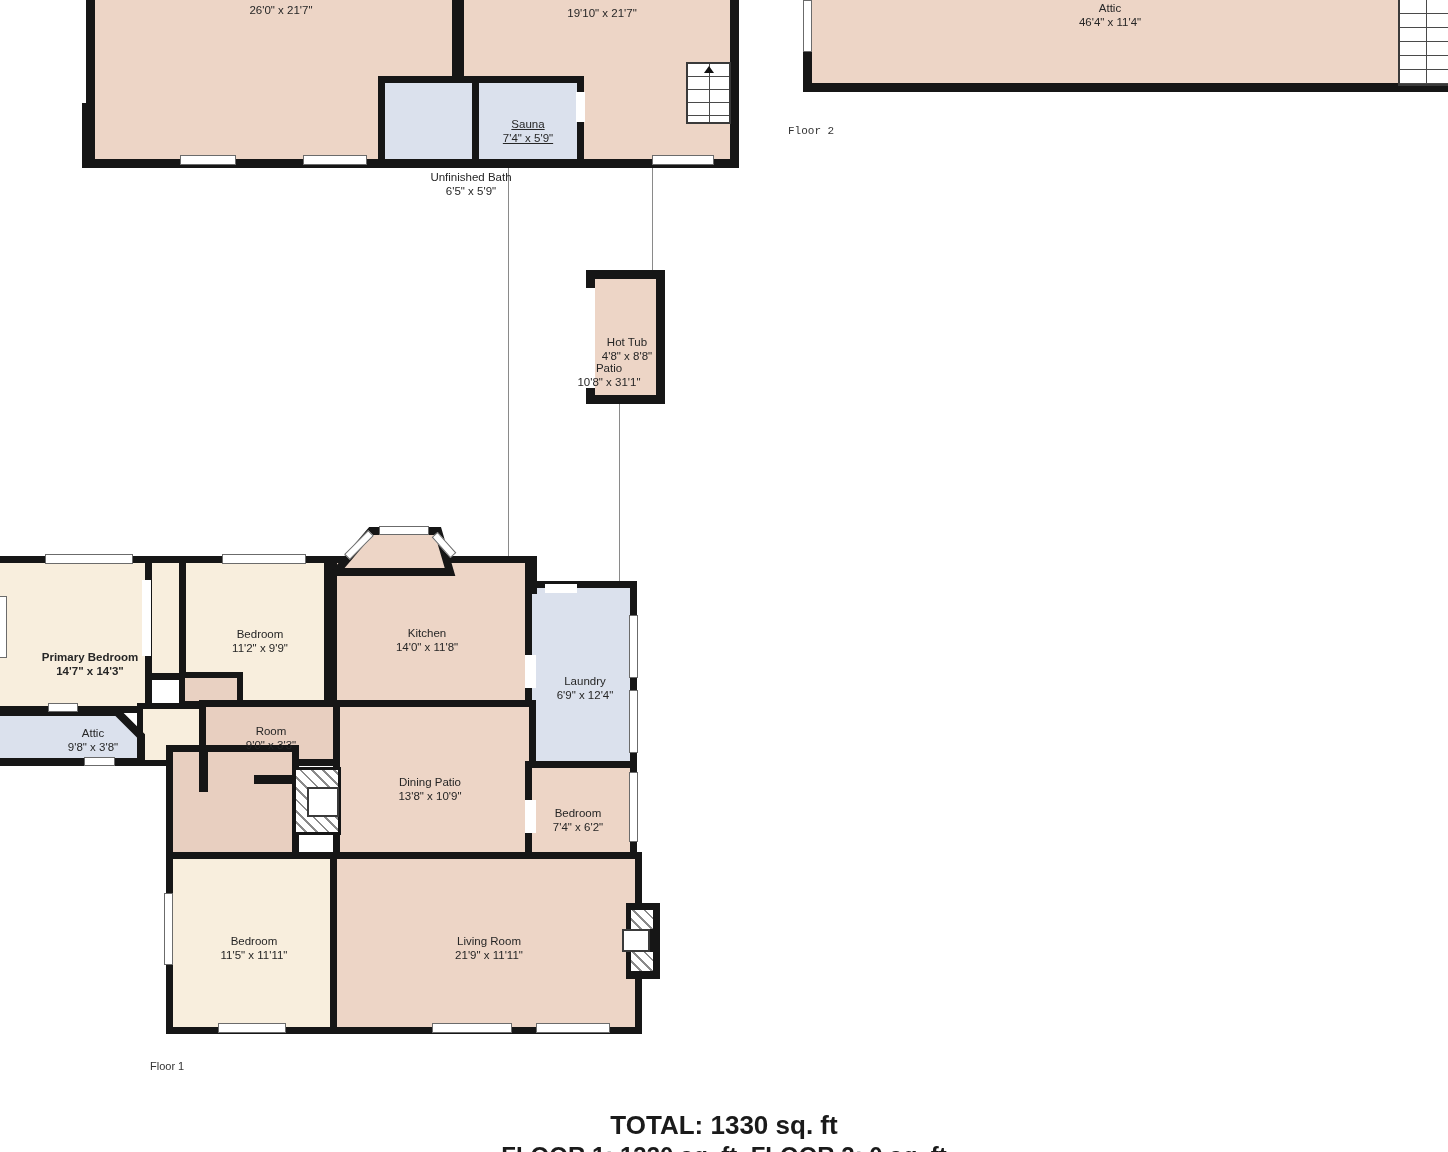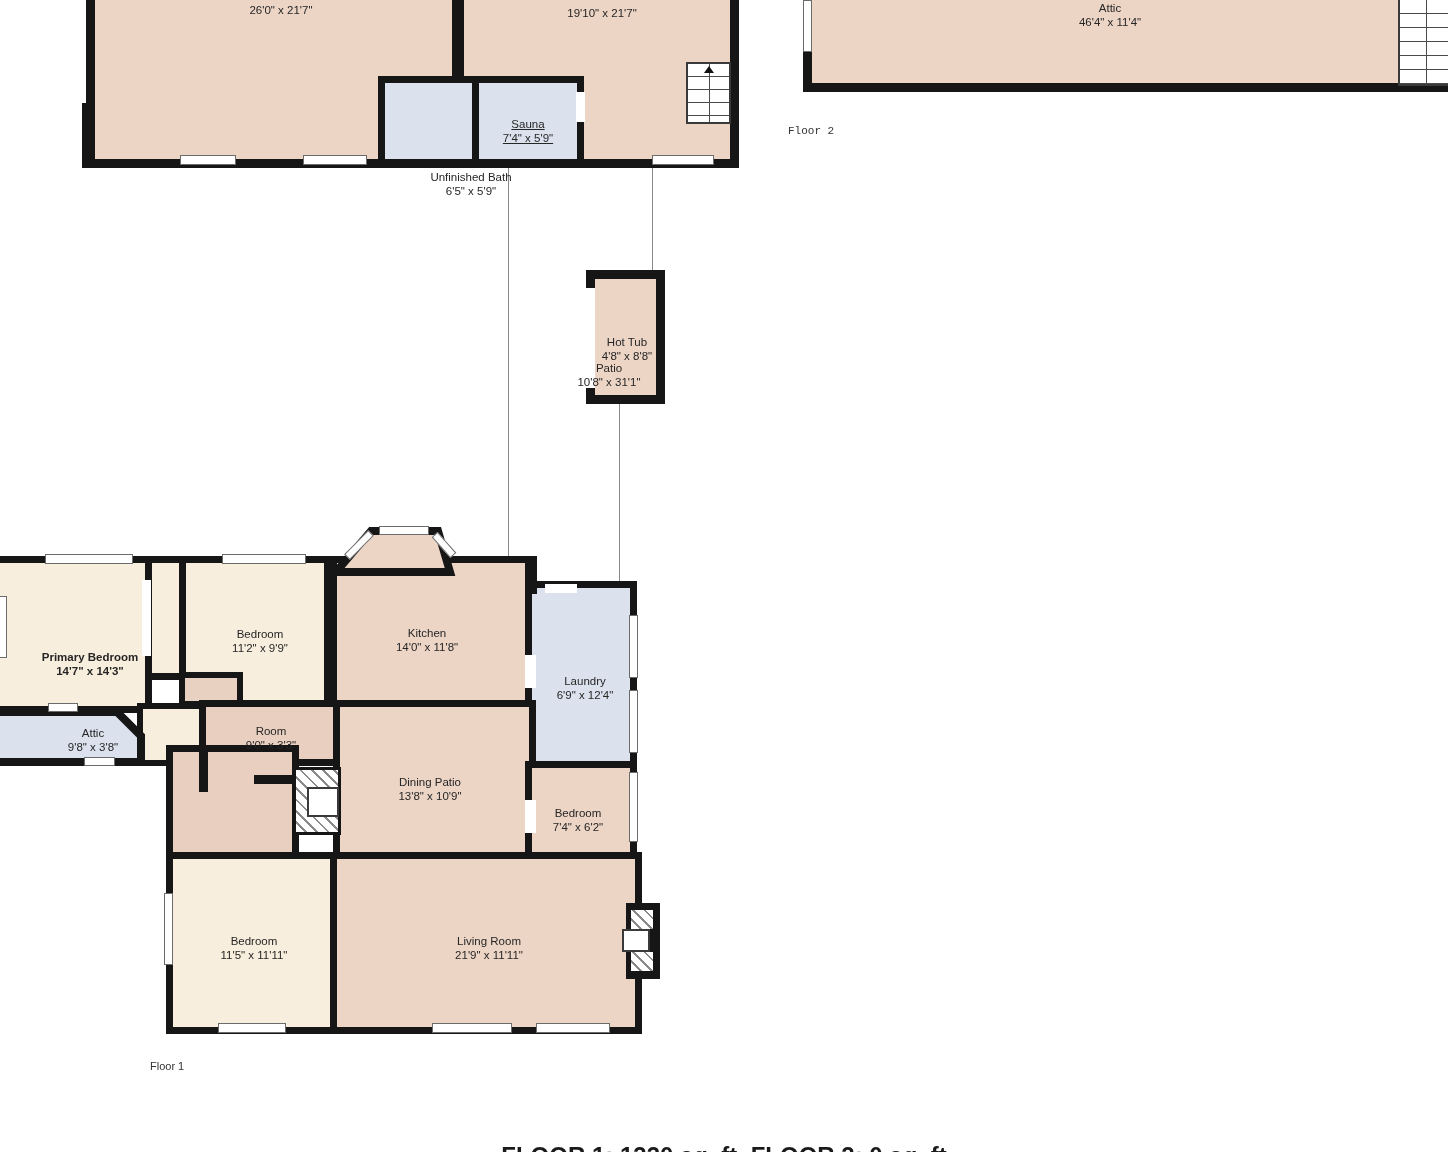--- a/index.html
+++ b/index.html
@@ -175,15 +175,16 @@
     <div>11'5" x 11'11"</div>
   </div>
   <div class="lbl" style="left:481px;top:948px;margin-left:8px;">
     <div>Living Room</div>
     <div>21'9" x 11'11"</div>
   </div>
 
   <div class="tag" style="left:788px;top:125px;font-family:Liberation Mono, monospace;">Floor 2</div>
   <div class="tag" style="left:150px;top:1060px;">Floor 1</div>
 
+  <div class="summary" style="top:1110px;font-size:26px;">TOTAL: 1330 sq. ft</div>
   <div class="summary" style="top:1142px;font-size:24px;">FLOOR 1: 1330 sq. ft, FLOOR 2: 0 sq. ft</div>
 
 </div>
 
 </body></html>

